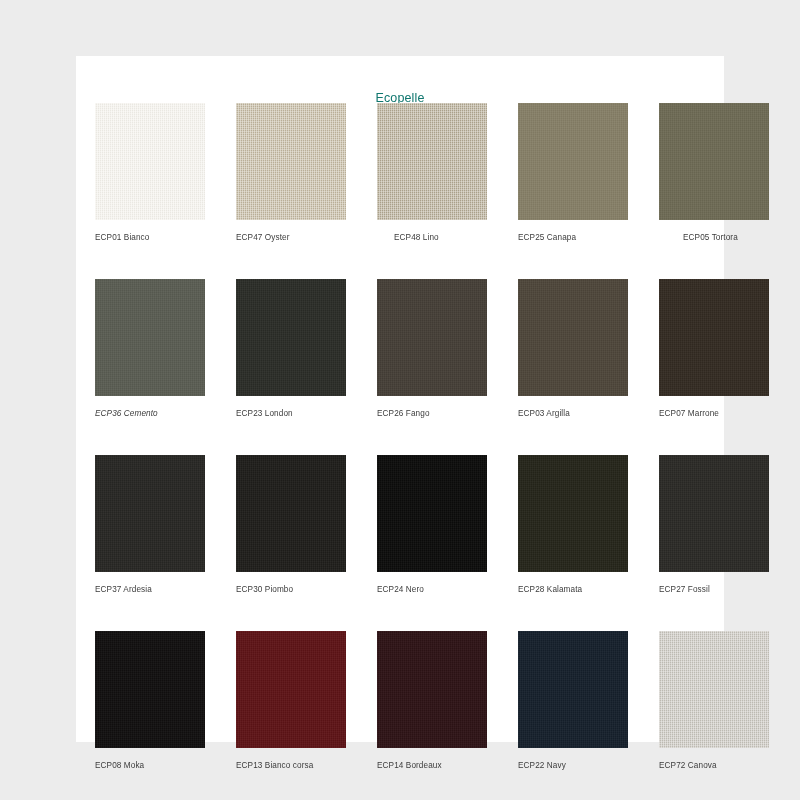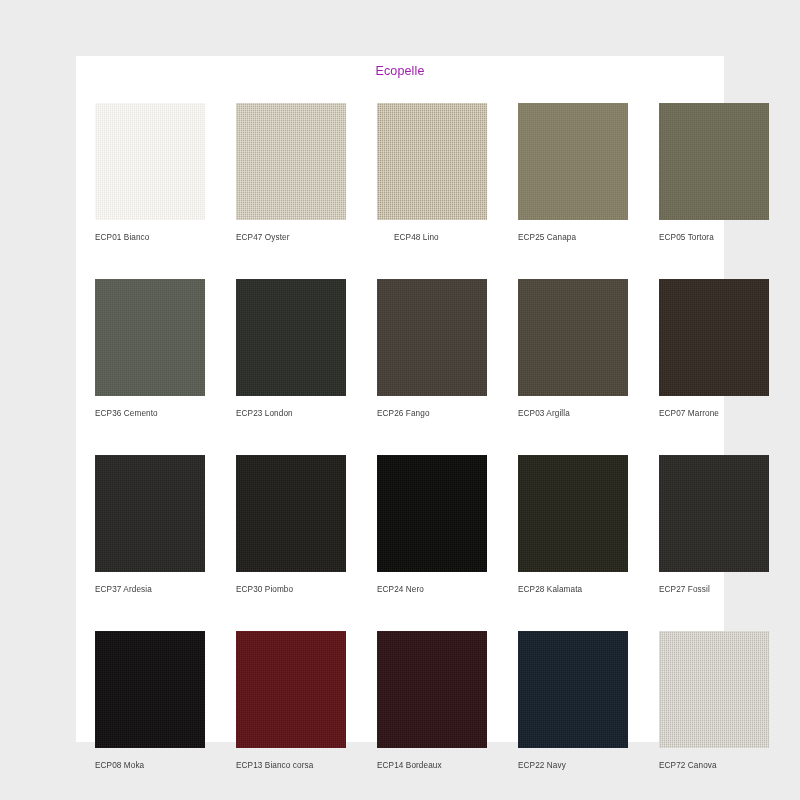--- a/index.html
+++ b/index.html
@@ -30,27 +30,27 @@
     top: 56px;
     width: 648px;
     height: 686px;
     background: #ffffff;
     box-sizing: border-box;
   }
 
   #palette-title {
     position: absolute;
     left: 0;
-    top: 8px;
+    top: 35px;
     width: 648px;
     text-align: center;
     font-size: 12.5px;
     line-height: 14px;
     letter-spacing: 0.15px;
-    color: #a21caf;
+    color: #0f766e;
     font-weight: 400;
   }
 
   #swatch-grid {
     position: absolute;
     left: 12px;
     top: 47px;
     width: 624px;
     display: grid;
     grid-template-columns: repeat(5, 1fr);
@@ -127,25 +127,25 @@
         <div class="swatch-cell">
           <div class="swatch-chip light" style="background-color: rgb(176, 166, 143);"></div>
           <div class="swatch-label" style="color: rgb(60, 60, 60); margin-left: 17px;">ECP48 Lino</div>
         </div>
         <div class="swatch-cell">
           <div class="swatch-chip" style="background-color: rgb(135, 128, 104);"></div>
           <div class="swatch-label" style="color: rgb(60, 60, 60);">ECP25 Canapa</div>
         </div>
         <div class="swatch-cell">
           <div class="swatch-chip" style="background-color: rgb(110, 107, 85);"></div>
-          <div class="swatch-label" style="color: rgb(60, 60, 60);">ECP05 Tortora</div>
+          <div class="swatch-label" style="color: rgb(60, 60, 60); margin-left: 24px;">ECP05 Tortora</div>
         </div>
         <div class="swatch-cell">
           <div class="swatch-chip" style="background-color: rgb(90, 93, 83);"></div>
-          <div class="swatch-label" style="color: rgb(60, 60, 60);">ECP36 Cemento</div>
+          <div class="swatch-label" style="color: rgb(60, 60, 60); font-style: italic;">ECP36 Cemento</div>
         </div>
         <div class="swatch-cell">
           <div class="swatch-chip" style="background-color: rgb(43, 45, 40);"></div>
           <div class="swatch-label" style="color: rgb(60, 60, 60); margin-top: 26px;">ECP23 London</div>
         </div>
         <div class="swatch-cell">
           <div class="swatch-chip" style="background-color: rgb(69, 63, 55);"></div>
           <div class="swatch-label" style="color: rgb(60, 60, 60);">ECP26 Fango</div>
         </div>
         <div class="swatch-cell">

